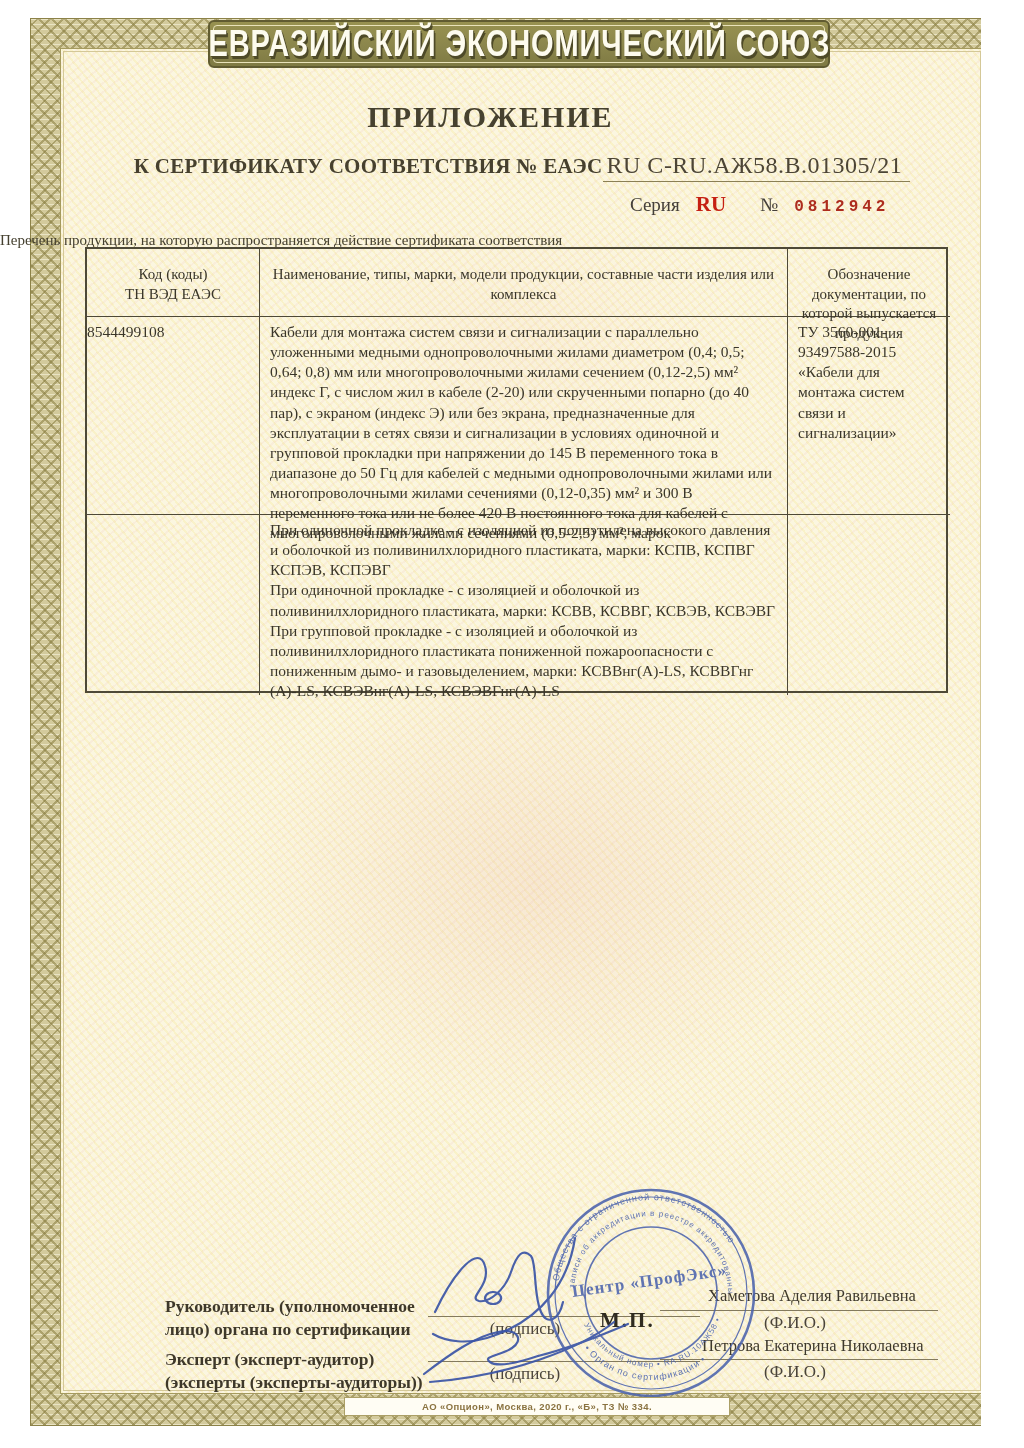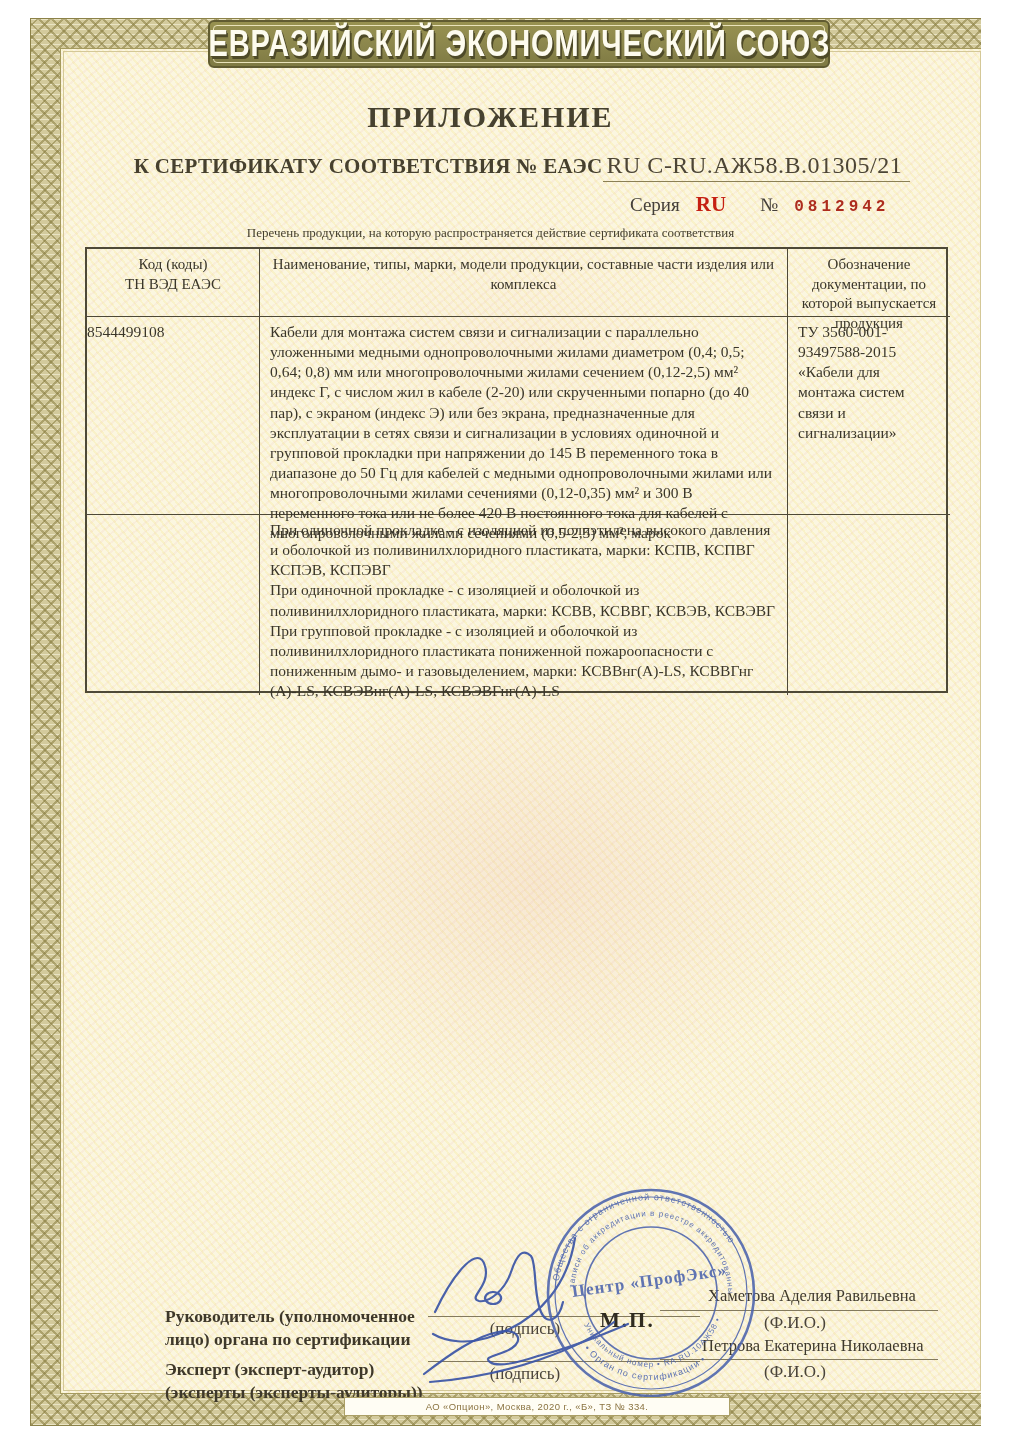--- a/index.html
+++ b/index.html
@@ -46,52 +46,52 @@
   .subtitle{font-size:21px;font-weight:bold;color:#46402e;letter-spacing:.3px;white-space:nowrap;}
   .cert-number{font-size:24px;color:#4c4536;letter-spacing:.5px;white-space:nowrap;
         border-bottom:1px solid #8a7f55;padding:0 8px 2px 4px;}
   .series-row{position:absolute;left:630px;top:192px;display:flex;align-items:baseline;gap:16px;}
   .series-label{font-size:19px;color:#45403a;}
   .series-value{font-size:21px;font-weight:bold;color:#c52013;}
   .num-sign{font-size:19px;color:#45403a;margin-left:18px;}
   .blank-number{font-family:Liberation Mono, monospace;font-size:16px;font-weight:bold;
         color:#ad2c1e;letter-spacing:4px;}
 
-  .intro{position:absolute;left:0;top:225px;width:100%;text-align:center;
-        font-size:13px;color:#45402f;}
+  .intro{position:absolute;left:0;top:232px;width:100%;text-align:left;
+        font-size:15px;color:#45402f;}
 
   
   .ptable{position:absolute;left:85px;top:247px;width:863px;height:446px;
         display:grid;grid-template-columns:173px 528px 162px;grid-template-rows:68px 198px 180px;
         border:2px solid #4e4937;box-sizing:border-box;font-size:15.5px;color:#3a362a;}
   .cell{box-sizing:border-box;padding:5px 10px 4px 10px;line-height:1.3;}
   .b-r{border-right:1.5px solid #4e4937;}
   .b-b{border-bottom:1.5px solid #4e4937;}
   .th{display:flex;align-items:flex-start;justify-content:center;text-align:center;
-      padding-top:6px;font-size:15px;line-height:1.3;}
+      padding-top:16px;font-size:15px;line-height:1.3;}
   .pre{white-space:pre-line;}
   .code-cell{padding-left:0;}
 
   
   .role{position:absolute;left:165px;font-size:17.5px;font-weight:bold;color:#3e382a;
-        line-height:1.33;white-space:pre-line;margin-top:10px;}
+        line-height:1.33;white-space:pre-line;}
   .sigline{position:absolute;border-bottom:1px solid #837a5e;}
   .under-label{position:absolute;font-size:17px;color:#4a443a;text-align:center;}
   .fio-name{position:absolute;font-size:16.5px;color:#3e392d;white-space:nowrap;margin-left:8px;}
   .mp{position:absolute;left:600px;top:1308px;font-size:21px;font-weight:bold;
       letter-spacing:2px;color:#2f2b20;z-index:3;}
 
   .stamp{position:absolute;left:544px;top:1186px;width:214px;height:214px;z-index:4;opacity:.88;}
   .sig-svg{position:absolute;z-index:3;}
 
   
   .imprint-box{position:absolute;left:344px;top:1397px;width:384px;height:17px;z-index:6;
         background:#fffdf4;border:1px solid #ab9f66;display:flex;align-items:center;justify-content:center;}
   .imprint-text{font-family:"Liberation Sans", sans-serif;font-size:9.5px;color:#8a7340;
-        letter-spacing:.4px;white-space:nowrap;}
+        letter-spacing:.4px;white-space:nowrap;font-weight:bold;}
 </style>
 </head>
 <body>
 
 <div class="page">
 
   <div class="frame"></div>
   <div class="content">
     <div class="content-inner-line"></div>
   </div>

